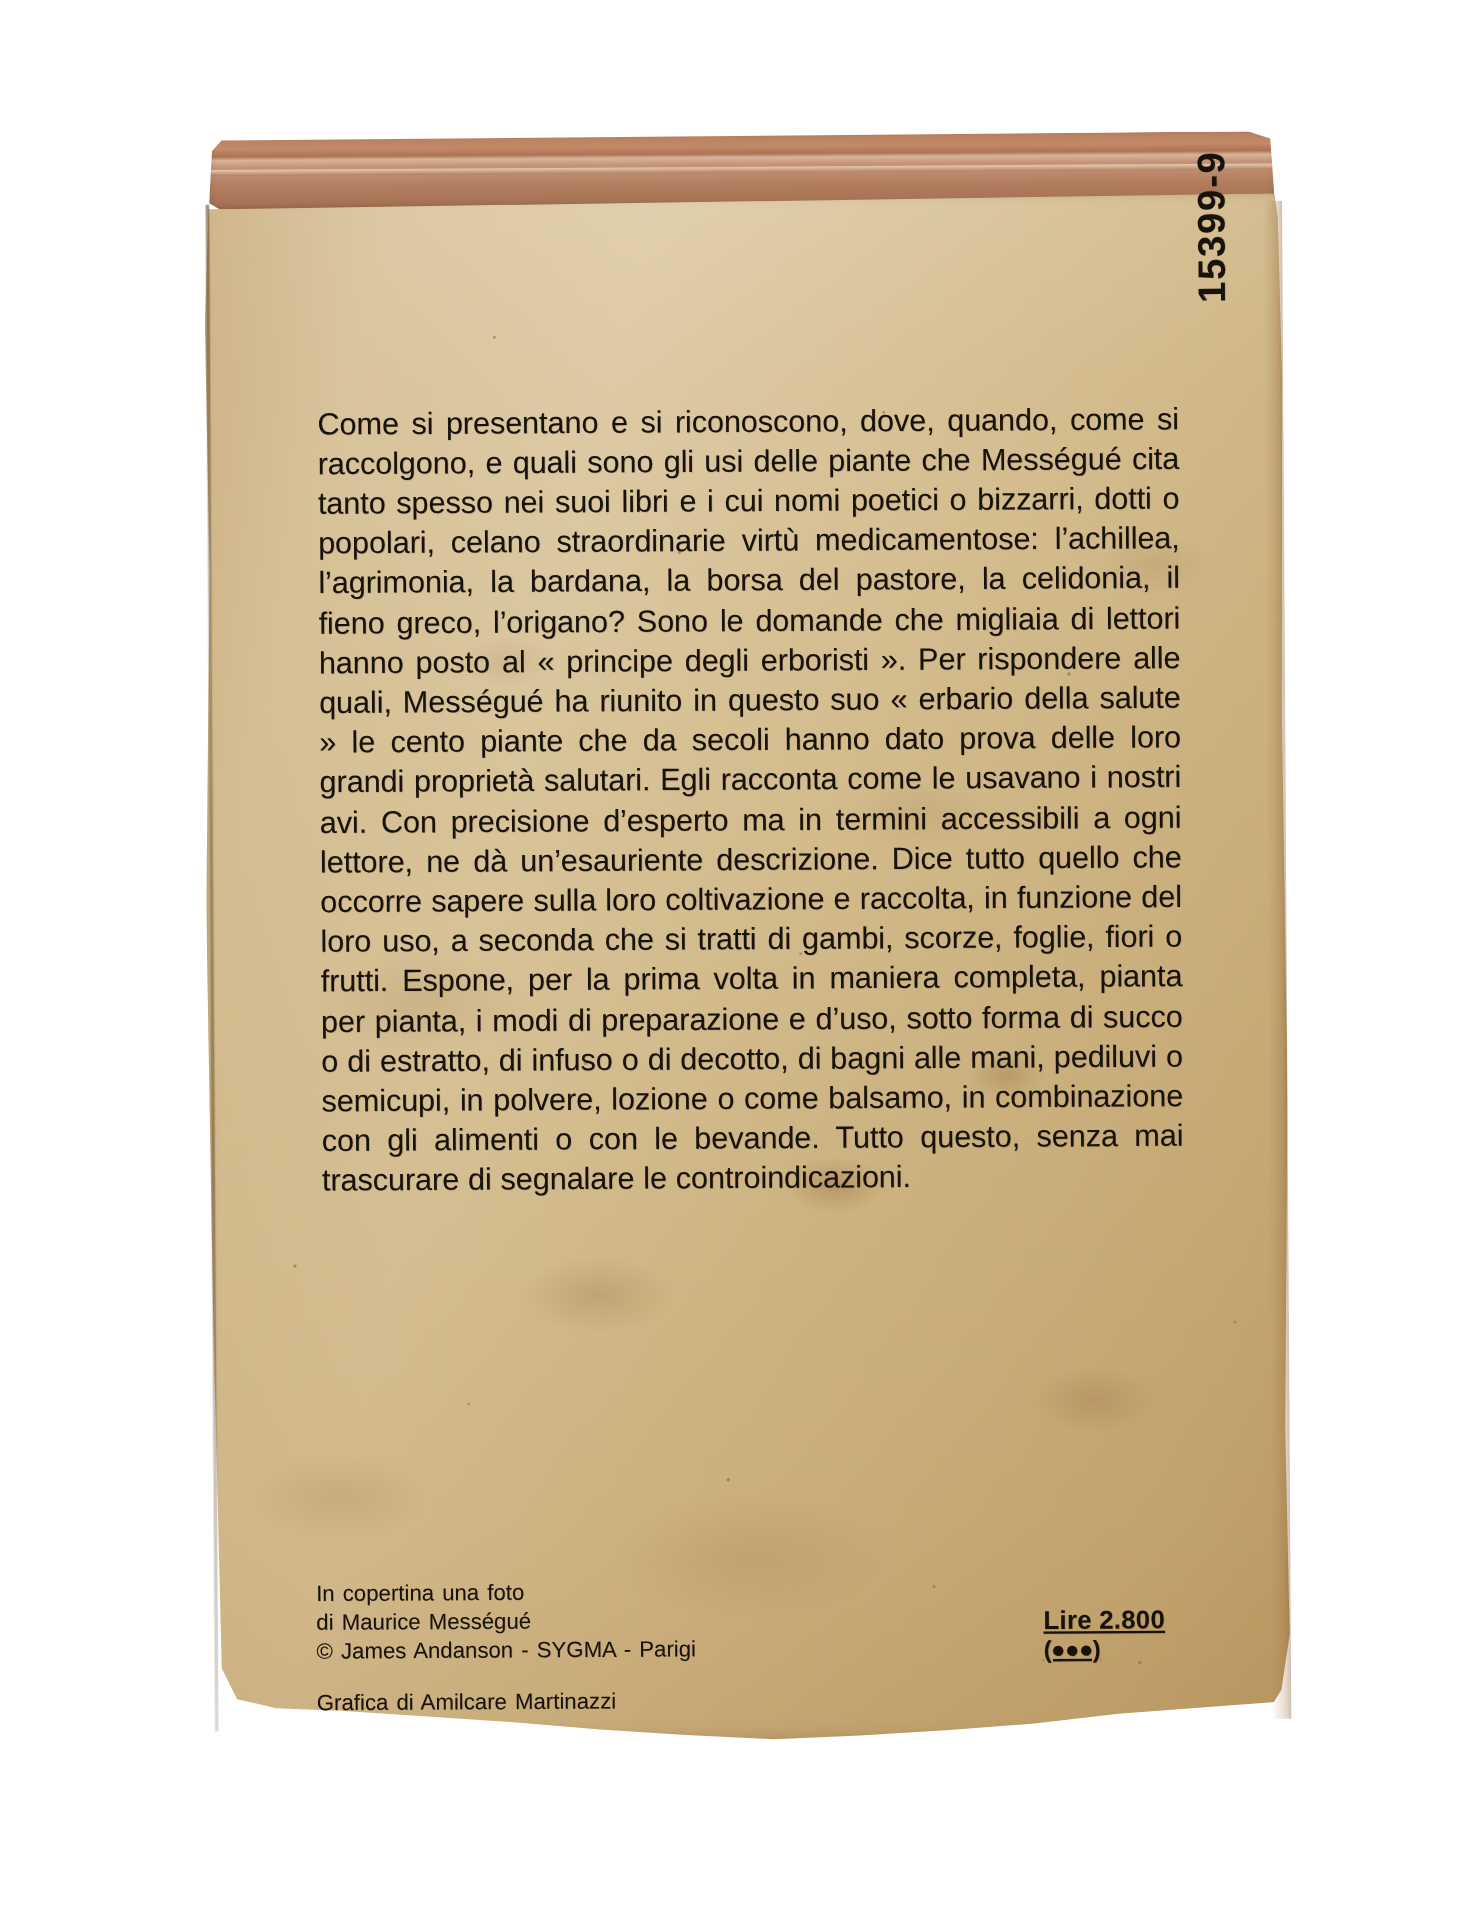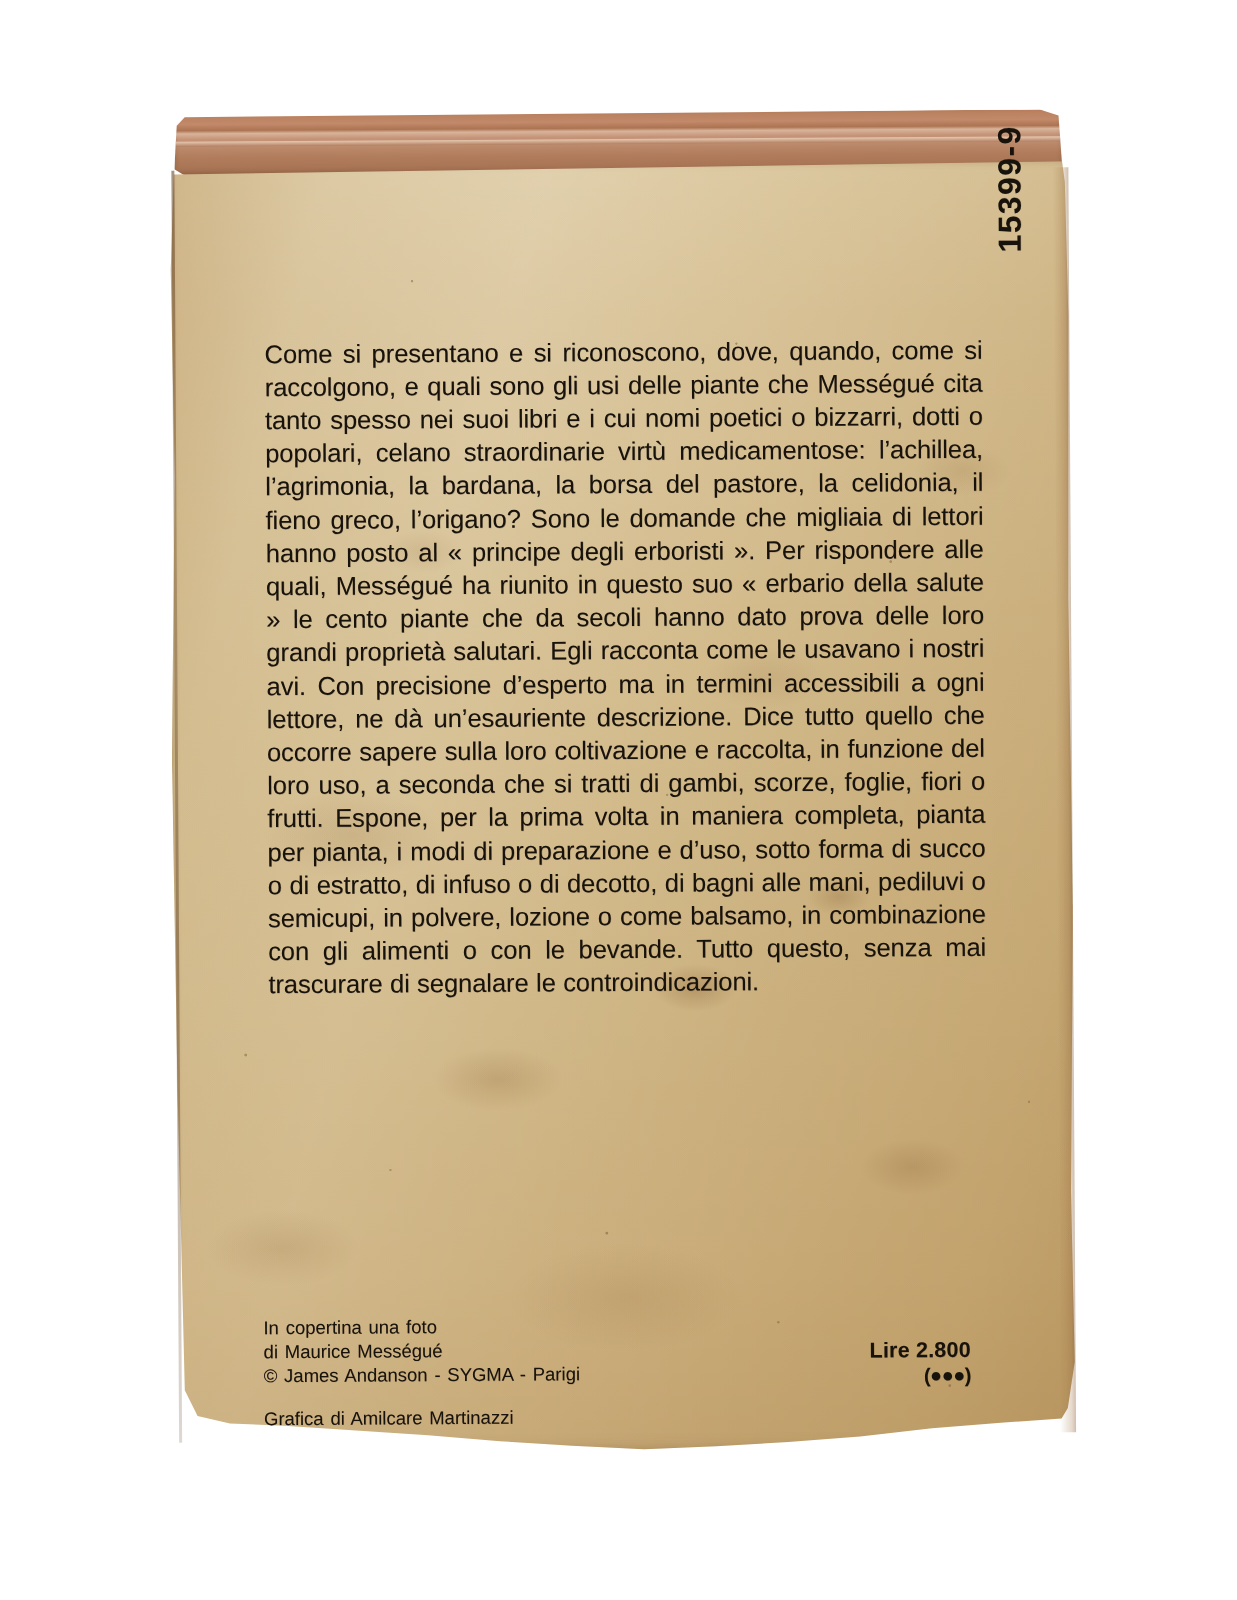--- a/index.html
+++ b/index.html
@@ -202,24 +202,25 @@
   }
   .credits .gap {
     display: block;
     height: 19px;
   }
 
   .price-block {
     position: absolute;
     left: 694px;
     top: 1228px;
-    text-align: right;
+    text-align: left;
     color: #17120c;
     font-family: "Liberation Sans", sans-serif;
     text-shadow: 0.4px 0.4px 0.6px rgba(60,40,20,0.30);
+    text-decoration: underline;
   }
   .price-amount {
     font-size: 21.5px;
     font-weight: 700;
     letter-spacing: 0.2px;
     white-space: nowrap;
   }
   .price-dots {
     font-size: 20px;
     font-weight: 700;

